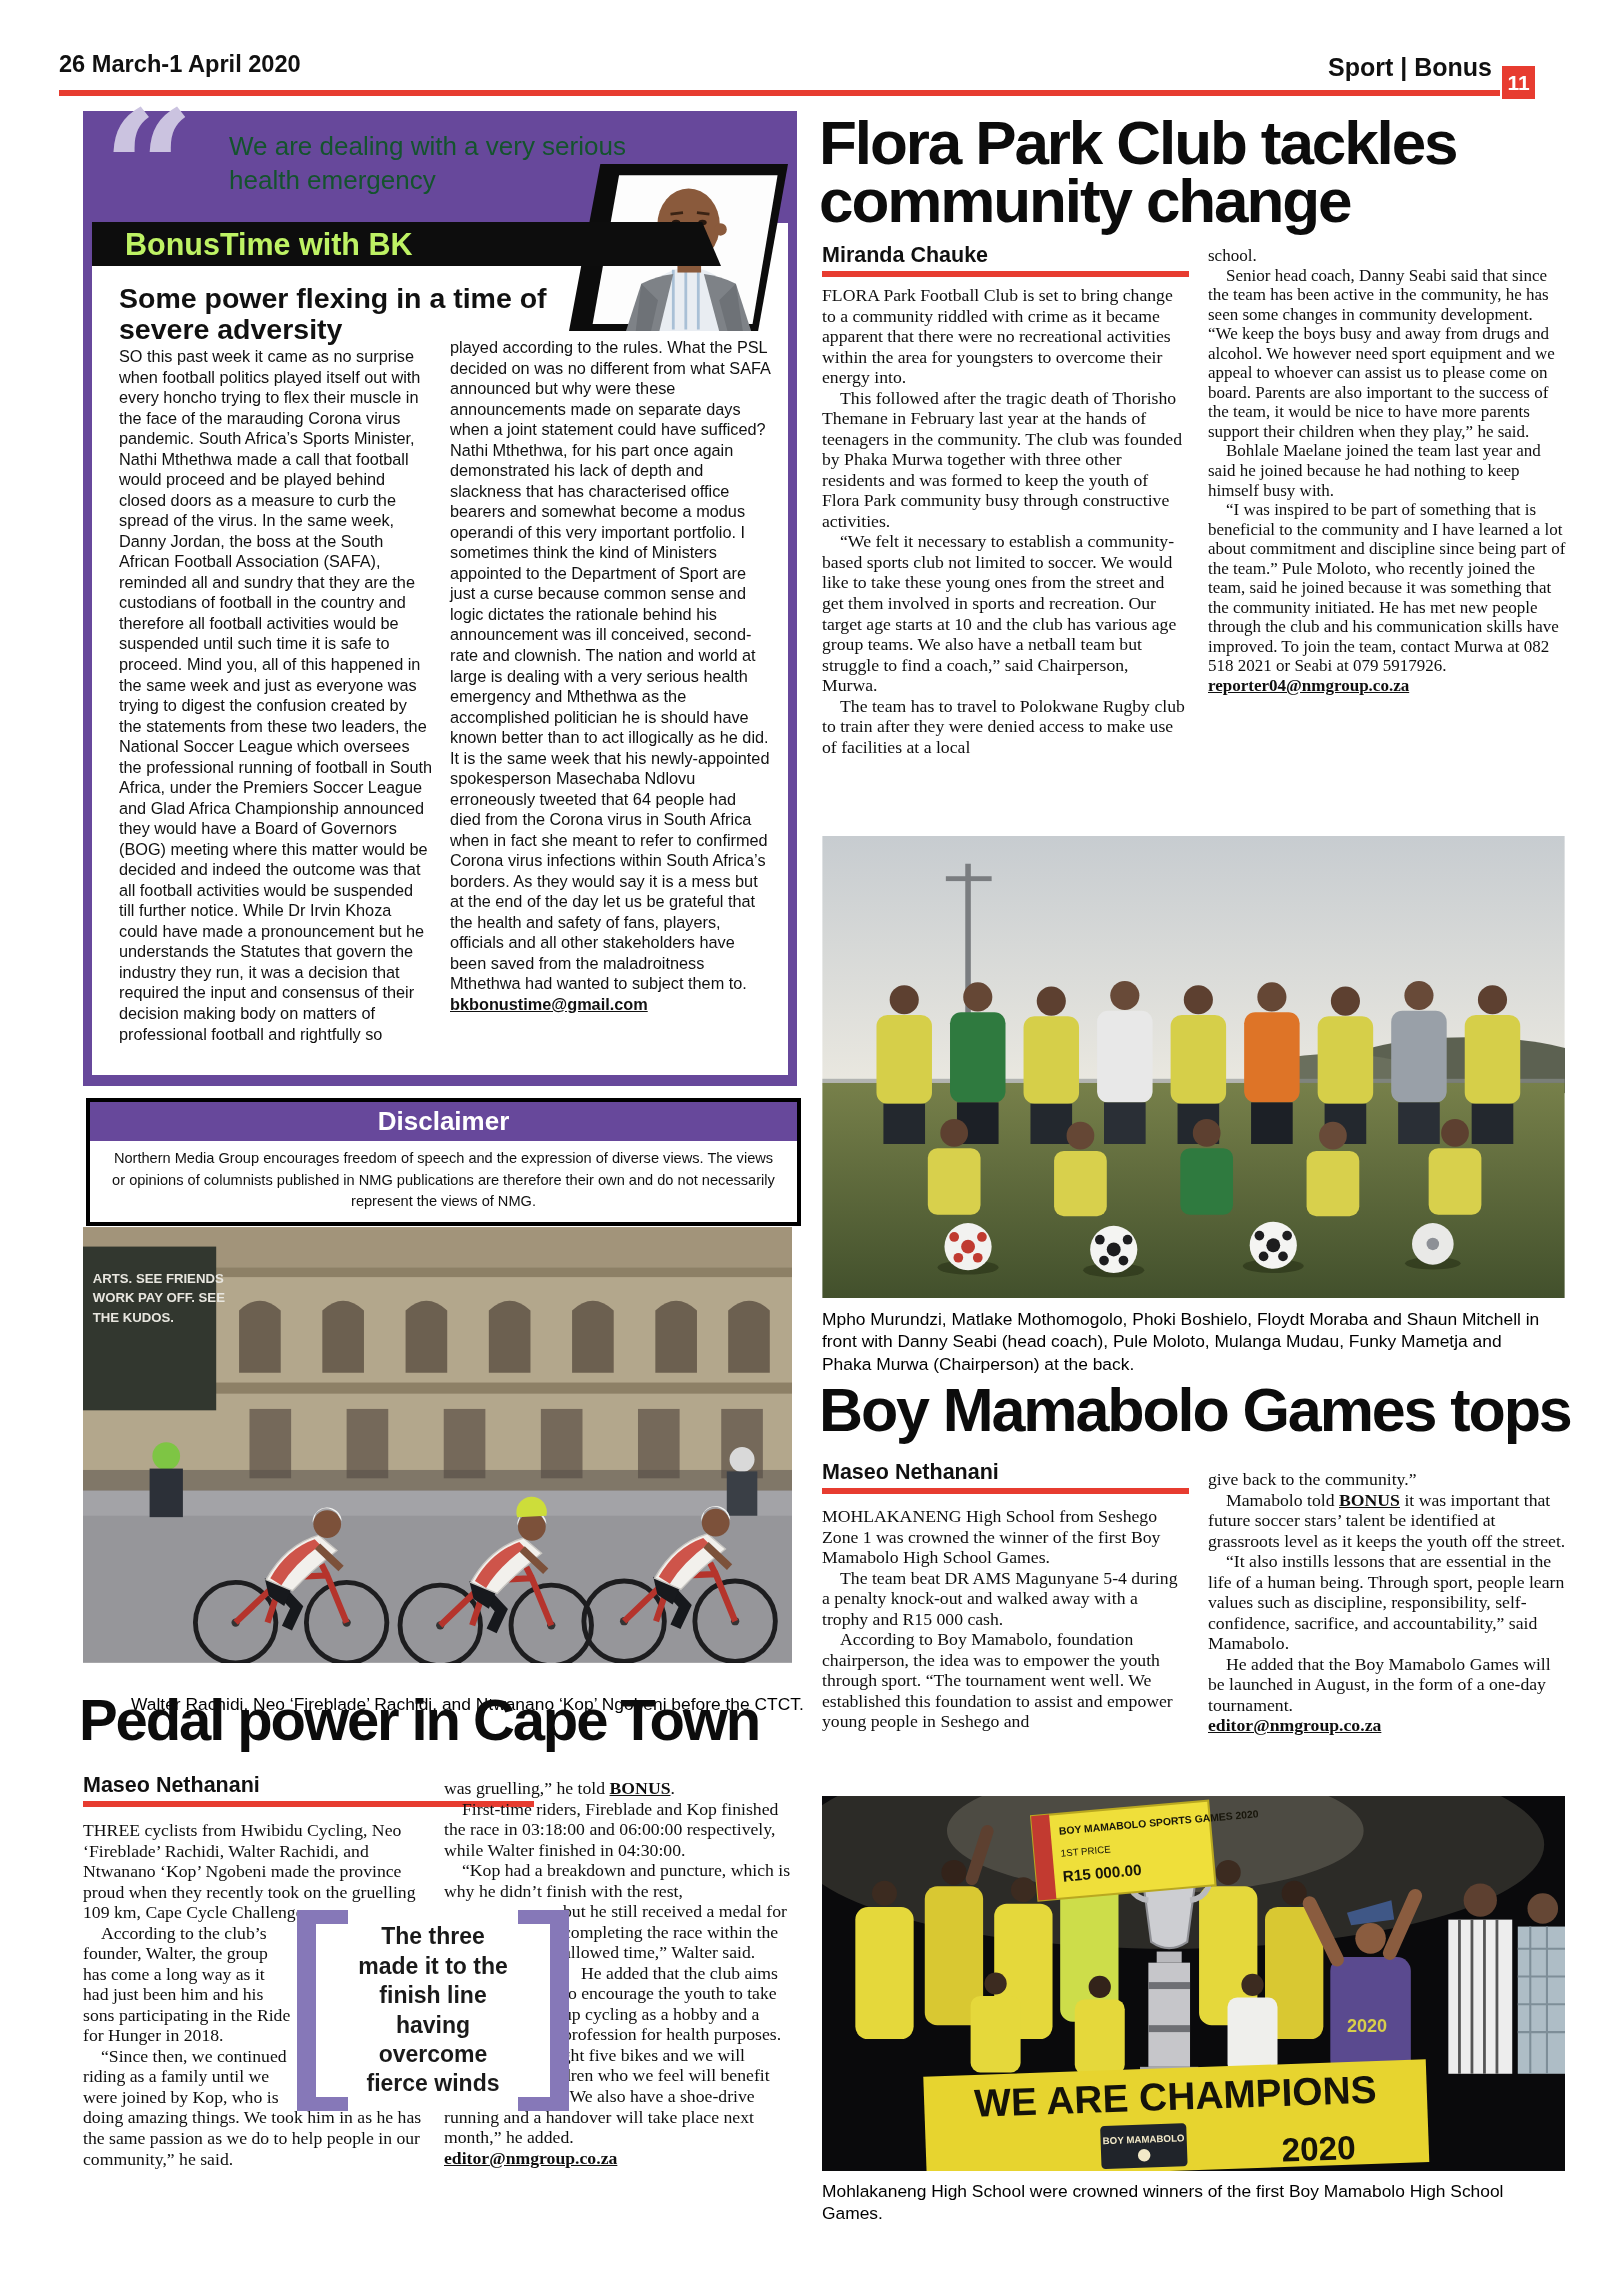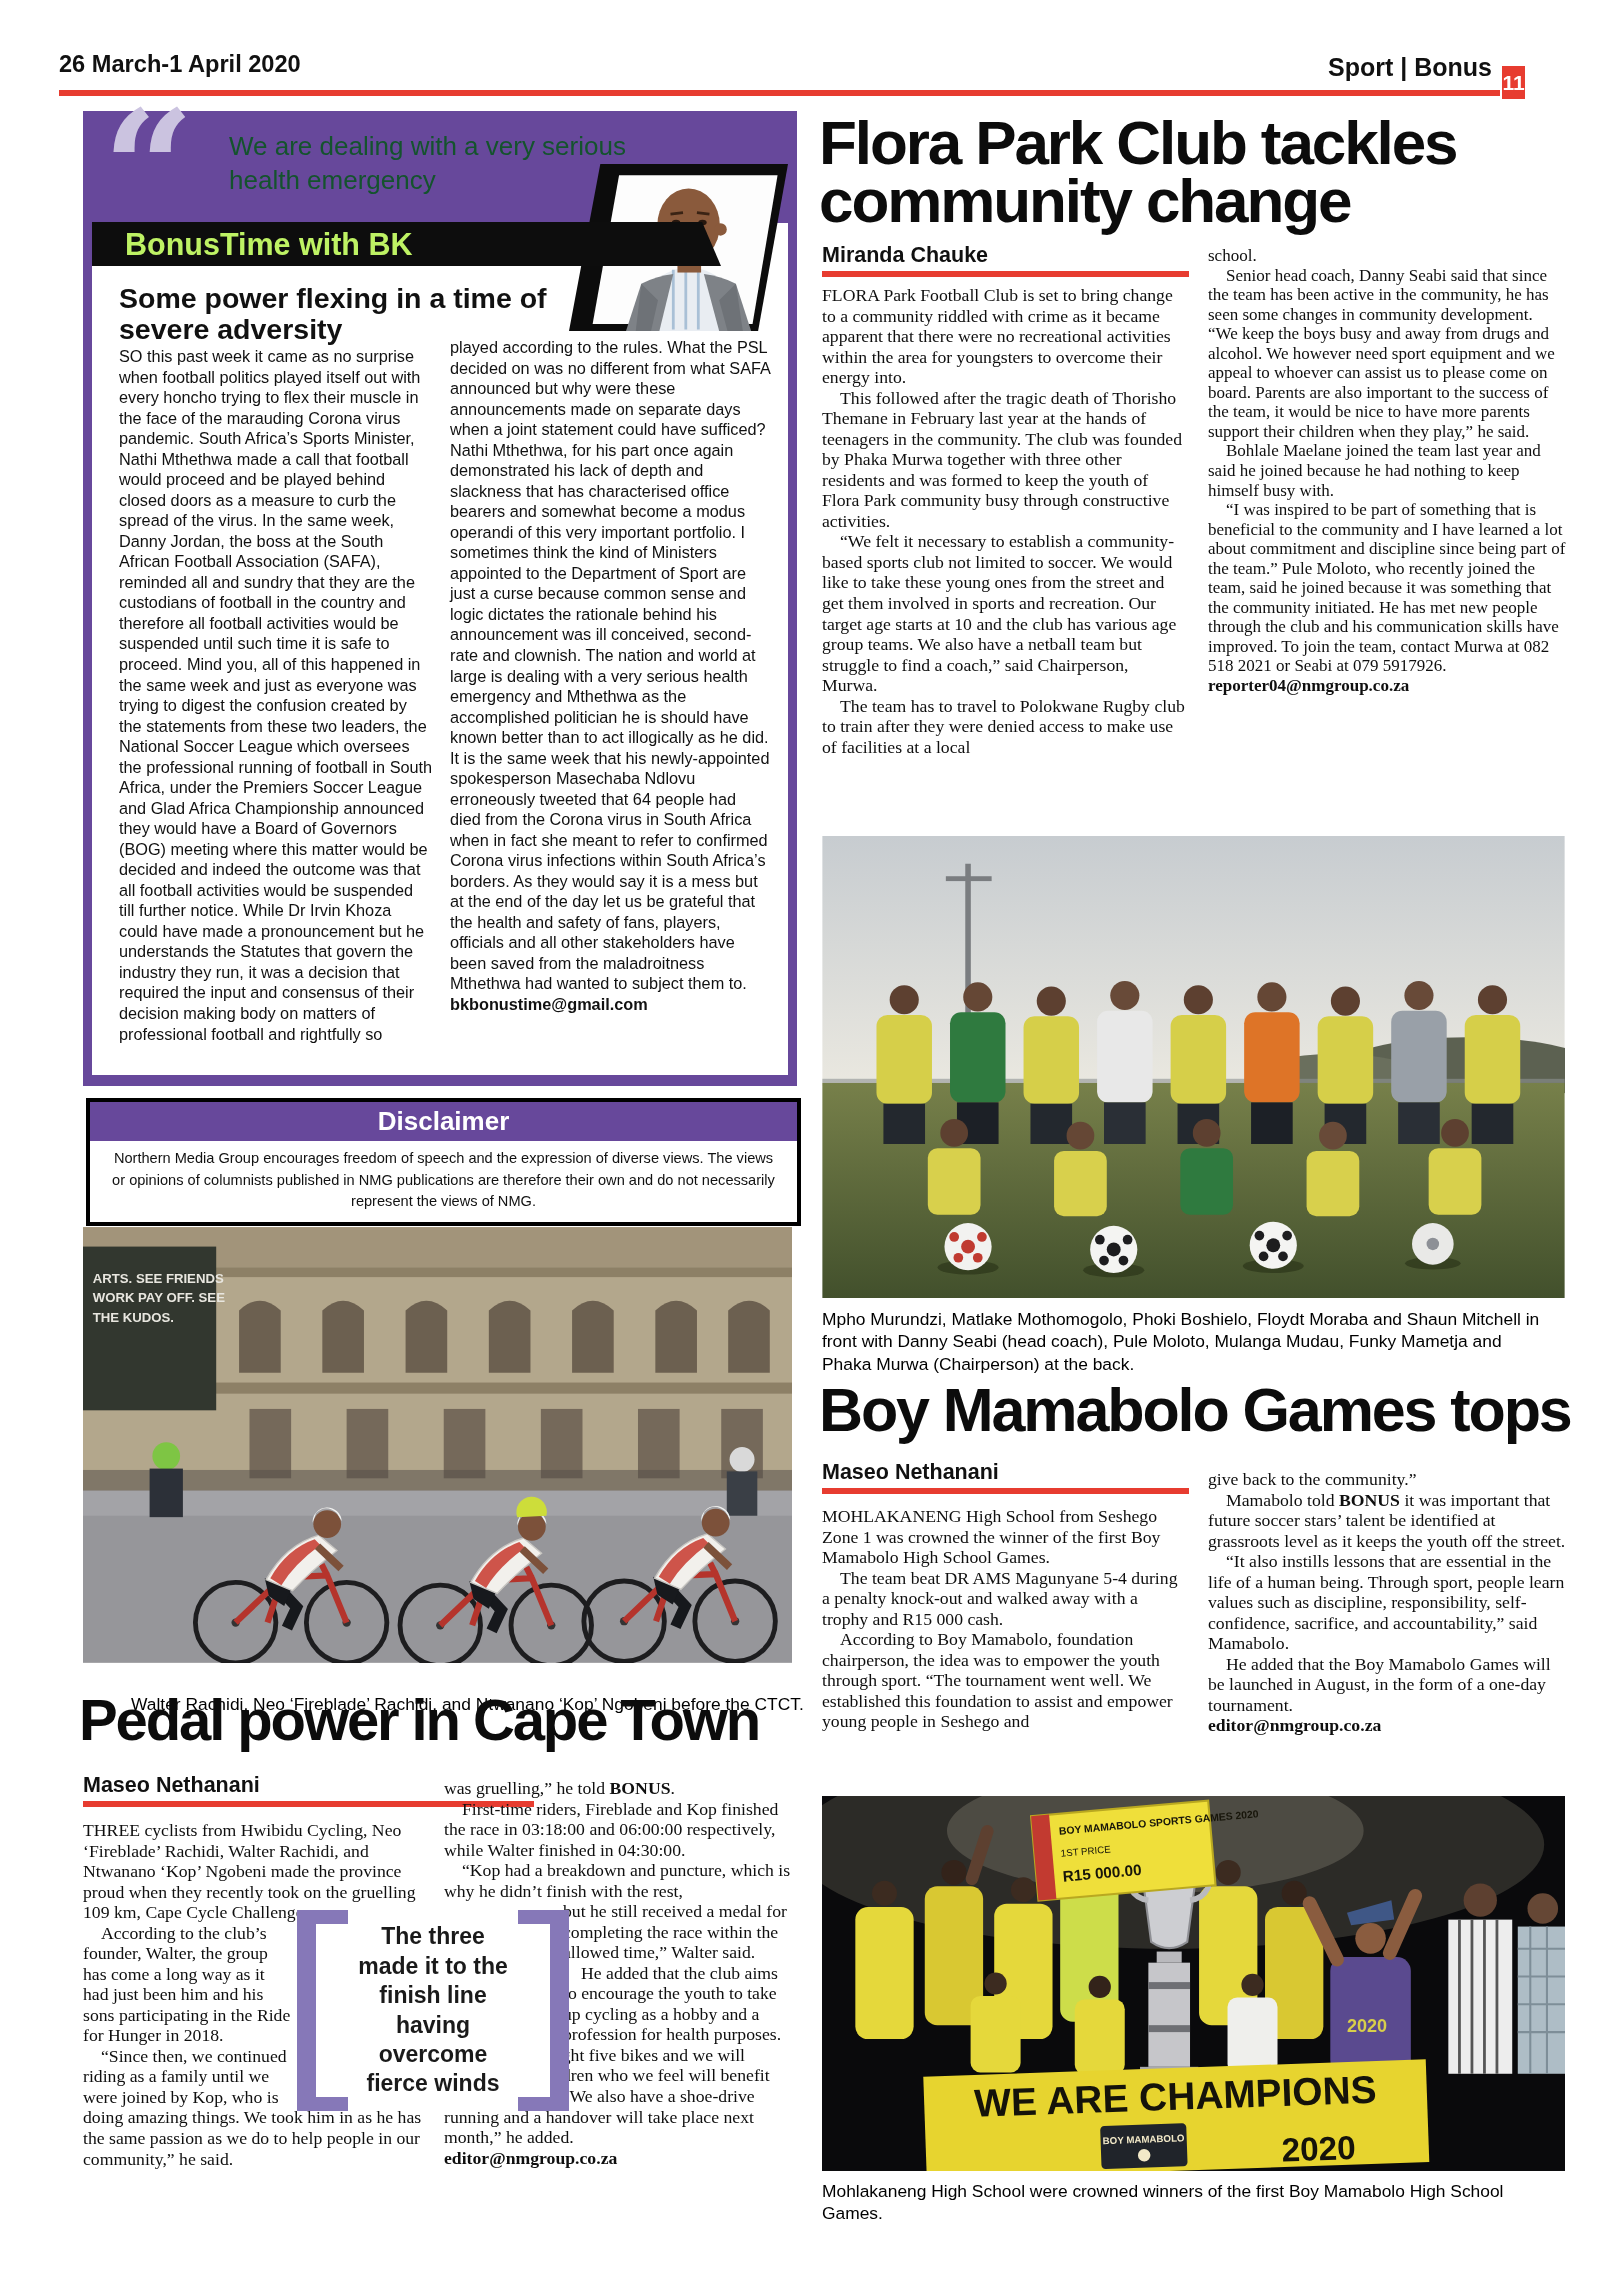--- a/index.html
+++ b/index.html
@@ -1,26 +1,26 @@
 <!DOCTYPE html>
 <html style="font-size:11px"><head>
 <meta charset="utf-8">
 <style>
   html,body{margin:0;padding:0;background:#888;}
   .page{position:relative;width:1624px;height:2295px;background:#ffffff;overflow:hidden;
         font-family:"Liberation Sans",sans-serif;color:#111;}
   .abs{position:absolute;}
   p{margin:0;}
-  .b{font-weight:bold;}
+  .b{font-weight:bold;text-decoration:underline;}
   .ind{text-indent:18px;}
 
   
   .hdr-date{left:59px;top:51px;font-size:23.6px;font-weight:bold;}
   .hdr-section{left:1263px;top:53px;width:229px;text-align:right;font-size:25px;font-weight:bold;}
-  .hdr-badge{left:1502px;top:66px;width:23px;height:33px;background:#e73c30;color:#fff;
+  .hdr-badge{left:1502px;top:66px;width:33px;height:33px;background:#e73c30;color:#fff;
              font-size:21px;font-weight:bold;display:flex;align-items:center;justify-content:center;}
   .hdr-rule{left:59px;top:90px;width:1441px;height:6.2px;background:#e73c30;}
 
   
   .bk{left:83px;top:111px;width:714px;height:975px;}
   .bk-quote{left:0;top:0;width:100%;height:112px;background:#67489b;}
   .bk-side-l{left:0;top:0;width:9px;height:100%;background:#67489b;}
   .bk-side-r{right:0;top:0;width:9px;height:100%;background:#67489b;}
   .bk-bottom{left:0;bottom:0;width:100%;height:11px;background:#67489b;}
   .bk-qmark{left:19.4px;top:-22px;font-family:"DejaVu Serif",serif;font-size:160px;line-height:1;

